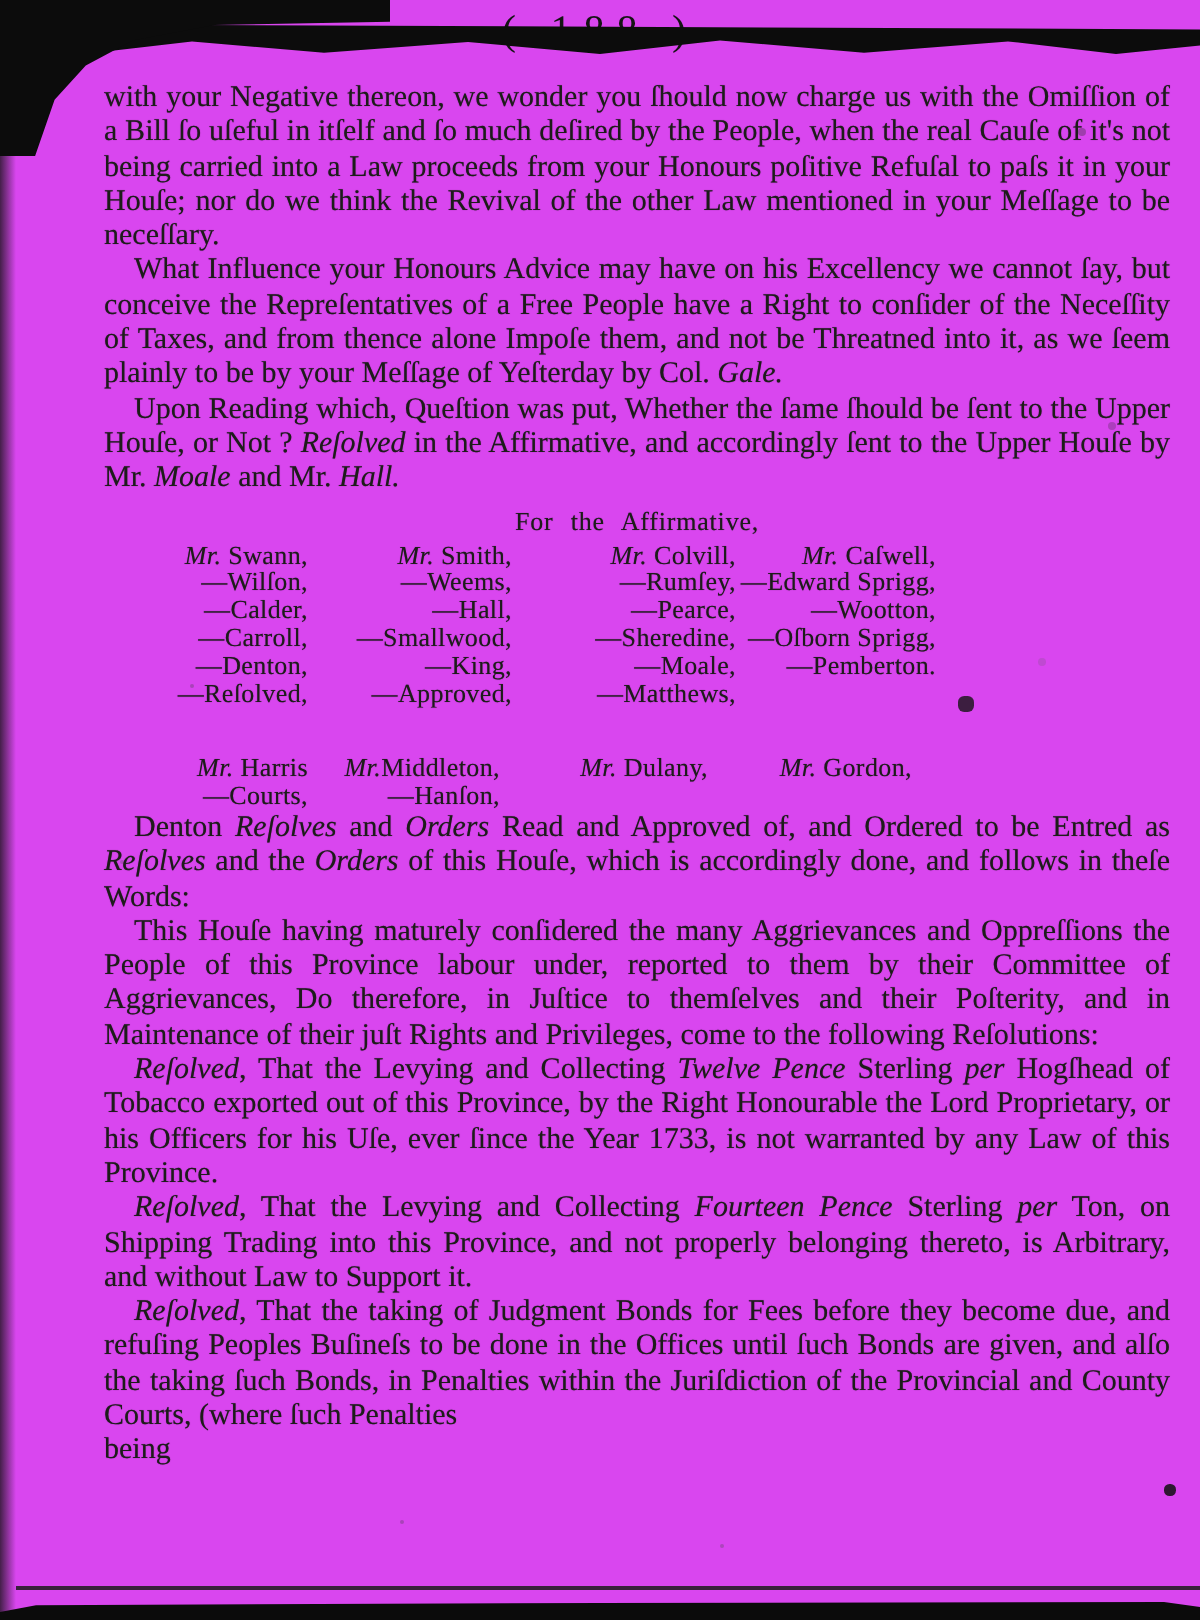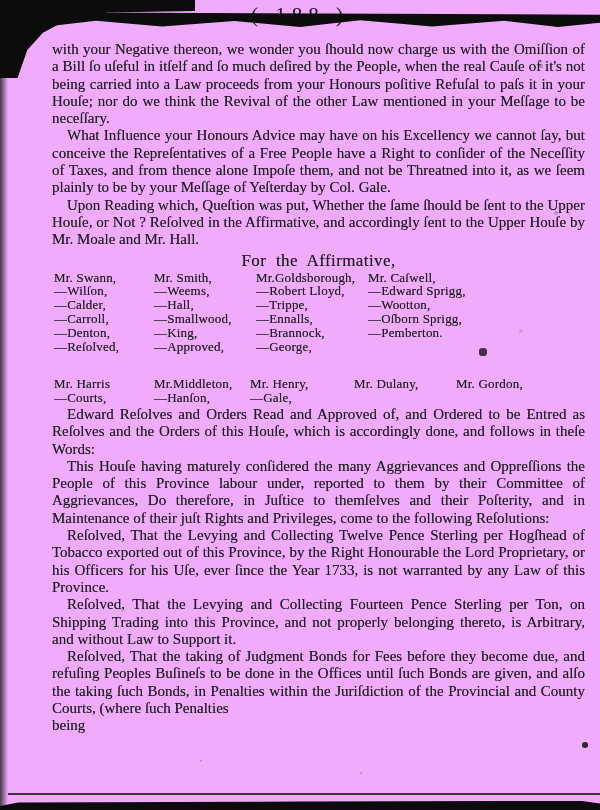--- a/index.html
+++ b/index.html
@@ -1,17 +1,17 @@
 <!DOCTYPE html>
 <html><head>
 <meta charset="utf-8">
 <style>
   html,body{margin:0;padding:0;}
   body{width:600px;height:810px;overflow:hidden;background:#e9e8e3;}
-  .page{position:relative;width:600px;height:810px;background:#f0abfc;
+  .page{position:relative;width:600px;height:810px;background:#d946ef;
         font-family:"Liberation Serif","DejaVu Serif",serif;color:#1d1c1a;}
   
   .band-top{position:absolute;top:12px;left:0;right:0;height:15px;background:#0c0c0c;z-index:3;
     clip-path:polygon(0 0,100% 18%,100% 72%,93% 100%,84% 58%,72% 96%,60% 55%,50% 100%,39% 60%,27% 96%,16% 58%,7% 100%,0 70%);}
   .corner-blob{position:absolute;top:0;left:0;width:195px;height:78px;background:#0c0c0c;z-index:3;
     clip-path:polygon(0 0,100% 0,100% 14%,55% 16%,34% 26%,22% 42%,14% 64%,9% 100%,0 100%);}
   .edge-left{position:absolute;top:0;left:0;width:8px;height:810px;z-index:2;
     background:linear-gradient(to right,rgba(18,18,18,0.75),rgba(18,18,18,0));}
   .rule-bottom{position:absolute;top:793px;left:8px;right:0;height:2px;background:#1b1b1b;opacity:.85;z-index:3;}
   .band-bottom{position:absolute;top:801px;left:0;right:0;height:9px;background:#0b0b0b;z-index:3;
@@ -24,25 +24,25 @@
     200px 760px 0 0 rgba(60,60,60,.3);}
   
   .page-number{position:absolute;top:3px;left:0;width:100%;text-align:center;z-index:1;
     font-size:21px;letter-spacing:6px;color:#141414;}
   
   .content{position:absolute;top:41px;left:52px;width:533px;z-index:1;
     font-size:15px;line-height:17.3px;text-align:justify;
     text-shadow:0 0 0.45px rgba(20,20,20,0.55);}
   .para{margin:0;}
   .para.indent{text-indent:15px;}
-  .it{}
-  .list-heading{text-align:center;font-size:17px;line-height:19px;word-spacing:5px;
+  .it{font-style:italic;}
+  .list-heading{text-align:center;font-size:13px;line-height:19px;word-spacing:5px;
     letter-spacing:.4px;margin:2px 0 1px 0;text-indent:0;}
   .name-grid{display:grid;grid-template-columns:100px 102px 112px 100px 1fr;
-    font-size:13px;line-height:13.8px;margin:1px 0 2px 2px;text-align:left;}
+    font-size:13px;line-height:13.8px;margin:1px 0 2px 2px;text-align:right;}
   .name-grid.neg{grid-template-columns:100px 96px 104px 102px 1fr;margin-bottom:1px;margin-top:24px;}
   .name-line{white-space:nowrap;letter-spacing:.2px;}
   .catchword{text-align:left;padding-right:2px;}
 </style>
 </head>
 <body>
 
 <div class="page">
   <div class="page-number">(  188  )</div>
   <div class="band-top"></div>
@@ -68,57 +68,53 @@
         </div>
         <div>
           <div class="name-line"><span class="it">Mr.</span> Smith,</div>
           <div class="name-line">—Weems,</div>
           <div class="name-line">—Hall,</div>
           <div class="name-line">—Smallwood,</div>
           <div class="name-line">—King,</div>
           <div class="name-line">—Approved,</div>
         </div>
         <div>
-          <div class="name-line"><span class="it">Mr.</span>Goldsborough,</div>
-          <div class="name-line">—Robert Lloyd,</div>
-          <div class="name-line">—Trippe,</div>
-          <div class="name-line">—Ennalls,</div>
-          <div class="name-line">—Brannock,</div>
-          <div class="name-line">—George,</div>
+          <div class="name-line"><span class="it">Mr.</span> Colvill,</div>
+          <div class="name-line">—Rumſey,</div>
+          <div class="name-line">—Pearce,</div>
+          <div class="name-line">—Sheredine,</div>
+          <div class="name-line">—Moale,</div>
+          <div class="name-line">—Matthews,</div>
         </div>
         <div>
           <div class="name-line"><span class="it">Mr.</span> Caſwell,</div>
           <div class="name-line">—Edward Sprigg,</div>
           <div class="name-line">—Wootton,</div>
           <div class="name-line">—Oſborn Sprigg,</div>
           <div class="name-line">—Pemberton.</div>
         </div>
       </div>
     <div id="neg-list" class="name-grid neg">
         <div>
           <div class="name-line"><span class="it">Mr.</span> Harris</div>
           <div class="name-line">—Courts,</div>
         </div>
         <div>
           <div class="name-line"><span class="it">Mr.</span>Middleton,</div>
           <div class="name-line">—Hanſon,</div>
         </div>
         <div>
-          <div class="name-line"><span class="it">Mr.</span> Henry,</div>
-          <div class="name-line">—Gale,</div>
-        </div>
-        <div>
           <div class="name-line"><span class="it">Mr.</span> Dulany,</div>
         </div>
         <div>
           <div class="name-line"><span class="it">Mr.</span> Gordon,</div>
         </div>
       </div>
     <div id="bodyparas">
-        <p class="para indent"><span>Edward </span><span class="it">Reſolves</span><span> and </span><span class="it">Orders</span><span> Read and Approved of, and Ordered to be Entred as </span><span class="it">Reſolves</span><span> and the </span><span class="it">Orders</span><span> of this Houſe, which is accordingly done, and follows in theſe Words:</span></p>
+        <p class="para indent"><span>Denton </span><span class="it">Reſolves</span><span> and </span><span class="it">Orders</span><span> Read and Approved of, and Ordered to be Entred as </span><span class="it">Reſolves</span><span> and the </span><span class="it">Orders</span><span> of this Houſe, which is accordingly done, and follows in theſe Words:</span></p>
         <p class="para indent"><span>This Houſe having maturely conſidered the many Aggrievances and Oppreſſions the People of this Province labour under, reported to them by their Committee of Aggrievances, Do therefore, in Juſtice to themſelves and their Poſterity, and in Maintenance of their juſt Rights and Privileges, come to the following Reſolutions:</span></p>
         <p class="para indent"><span class="it">Reſolved</span><span>, That the Levying and Collecting </span><span class="it">Twelve Pence</span><span> Sterling </span><span class="it">per</span><span> Hogſhead of Tobacco exported out of this Province, by the Right Honourable the Lord Proprietary, or his Officers for his Uſe, ever ſince the Year 1733, is not warranted by any Law of this Province.</span></p>
         <p class="para indent"><span class="it">Reſolved</span><span>, That the Levying and Collecting </span><span class="it">Fourteen Pence</span><span> Sterling </span><span class="it">per</span><span> Ton, on Shipping Trading into this Province, and not properly belonging thereto, is Arbitrary, and without Law to Support it.</span></p>
         <p class="para indent"><span class="it">Reſolved</span><span>, That the taking of Judgment Bonds for Fees before they become due, and refuſing Peoples Buſineſs to be done in the Offices until ſuch Bonds are given, and alſo the taking ſuch Bonds, in Penalties within the Juriſdiction of the Provincial and County Courts, (where ſuch Penalties</span></p>
       </div>
     <div class="catchword">being</div>
   </div>
 
   <div class="rule-bottom"></div>
   <div class="band-bottom"></div>

